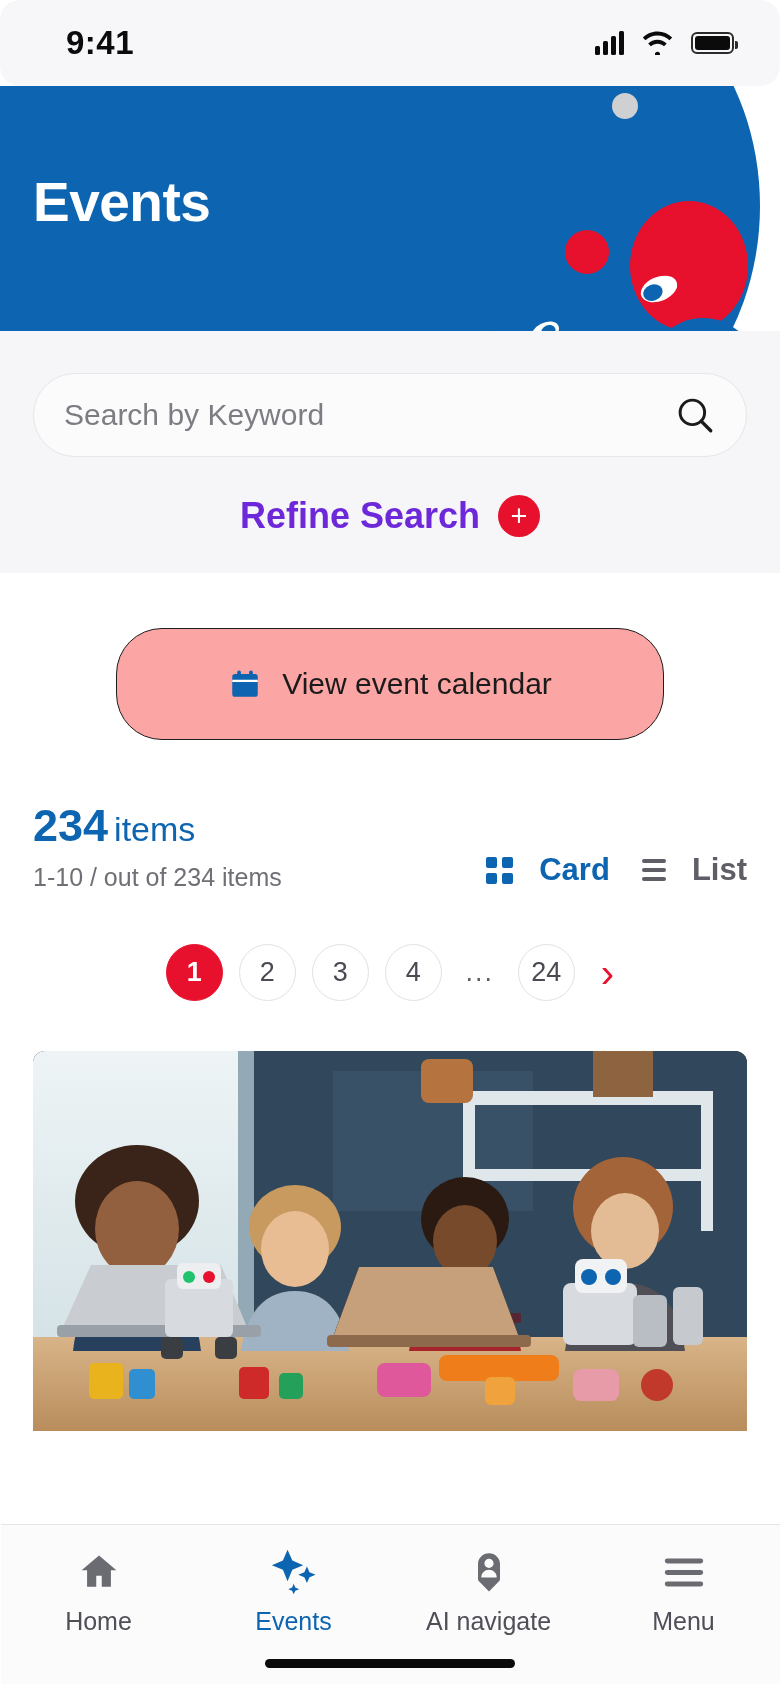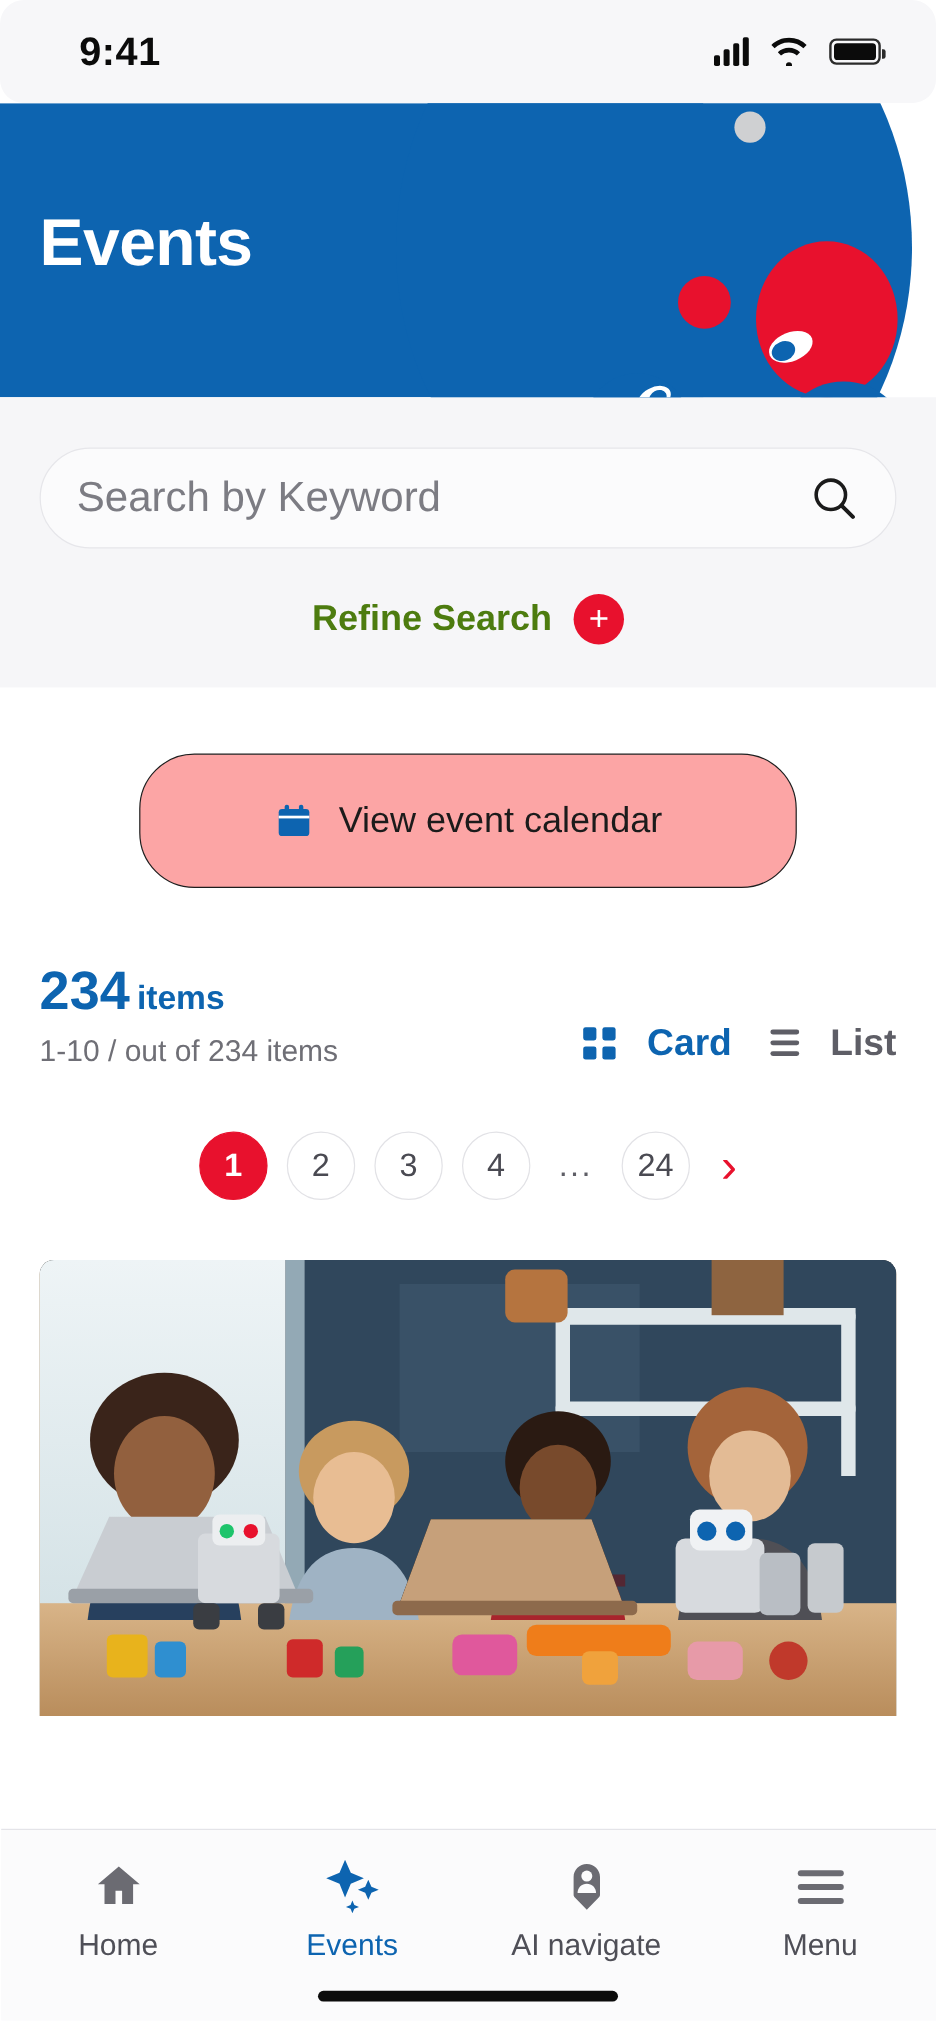--- a/index.html
+++ b/index.html
@@ -53,43 +53,43 @@
   .hero-blue-r { width:110px; height:110px; background:#0d64b0; left:648px; top:232px; }
 
   
   .searchzone { background:#f6f6f8; padding:42px 33px 36px; flex:0 0 auto; }
   .searchbar {
     height:84px; border-radius:42px; background:#fbfbfc; border:1px solid #e6e6ea;
     display:flex; align-items:center; padding:0 30px 0 30px;
   }
   .searchbar input {
     flex:1; border:0; outline:0; background:transparent;
-    font-family:"Liberation Sans", sans-serif; font-size:35px; color:#333;
+    font-family:"Liberation Sans", sans-serif; font-size:30px; color:#333;
   }
   .searchbar input::placeholder { color:#7c7c83; }
   .refine { margin-top:38px; display:flex; align-items:center; justify-content:center; gap:18px; }
-  .refine-label { font-size:30px; font-weight:700; color:#4d7c0f; }
+  .refine-label { font-size:36px; font-weight:700; color:#6d28d9; }
   .plus-btn {
     width:42px; height:42px; border-radius:50%; background:#e8112d;
     display:flex; align-items:center; justify-content:center;
     color:#fff; font-size:29px; line-height:1; font-weight:400;
   }
 
   
   .content { flex:1; background:#ffffff; padding:0 33px; position:relative; }
   .cal-btn {
     margin:55px auto 0; width:548px; height:112px; border:1.5px solid #1e1e1e;
     border-radius:46px; display:flex; align-items:center; justify-content:center; gap:20px;
     background:#fca5a5;
   }
   .cal-label { font-size:30px; color:#1b1b1b; font-weight:400; }
 
   .results-row { margin-top:63px; display:flex; align-items:flex-end; justify-content:space-between; }
   .count-big { font-size:45px; font-weight:700; color:#0d64b0; line-height:1; }
-  .count-word { font-size:28px; font-weight:700; color:#0d64b0; margin-left:6px;text-align:right; }
+  .count-word { font-size:34px; font-weight:400; color:#0d64b0; margin-left:6px;text-align:right; }
   .count-sub { margin-top:14px; font-size:25px; color:#6f6f76; }
   .view-toggles { display:flex; align-items:center; gap:26px; padding-bottom:4px; }
   .vt { display:flex; align-items:center; gap:26px; }
   .vt-label { font-size:31px; font-weight:700; }
   .vt.active .vt-label { color:#0d64b0; }
   .vt.inactive .vt-label { color:#5e5e66; }
   .grid-icon { display:grid; grid-template-columns:11px 11px; grid-template-rows:11px 11px; gap:5px; }
   .grid-icon i { display:block; background:#0d64b0; border-radius:2px; }
   .list-icon { display:flex; flex-direction:column; gap:5px; width:30px; }
   .list-icon i { display:block; height:4px; background:#5e5e66; border-radius:2px; }

